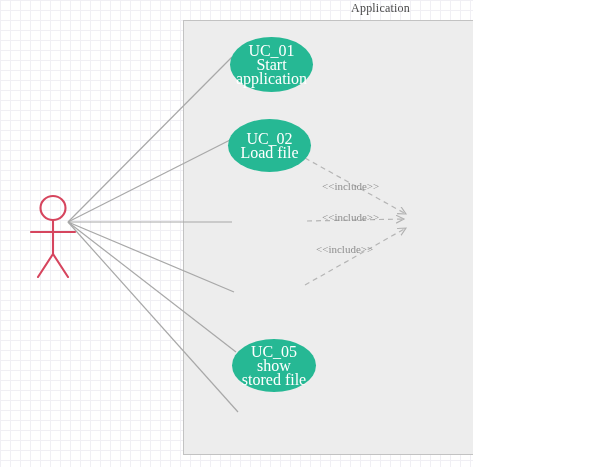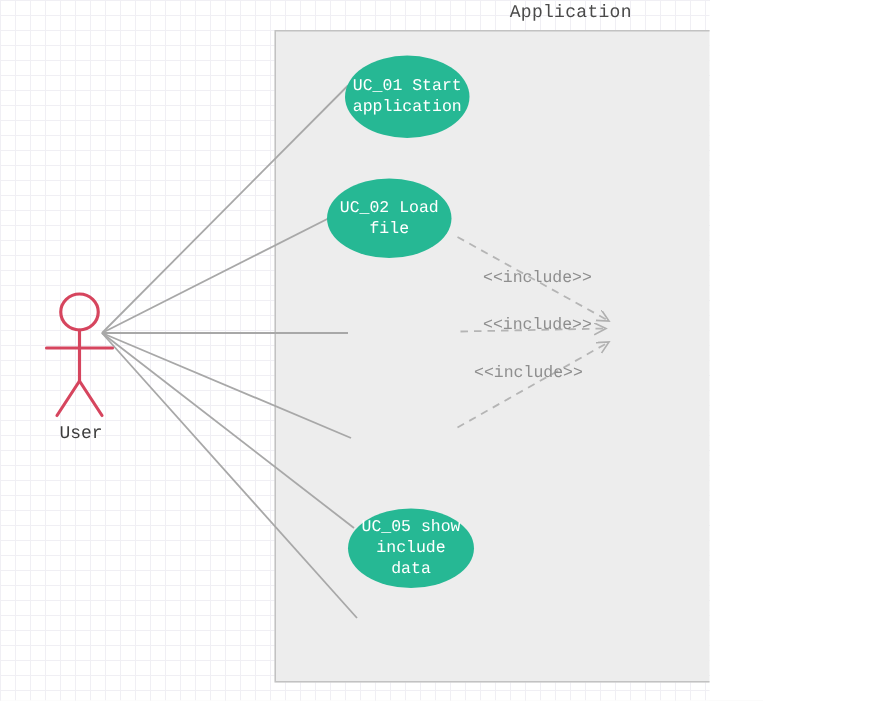--- a/index.html
+++ b/index.html
@@ -13,21 +13,21 @@
     height: 467px;
     overflow: hidden;
     background-color: #ffffff;
     background-image:
       linear-gradient(to right, #f0eff4 1px, transparent 1px),
       linear-gradient(to bottom, #f0eff4 1px, transparent 1px),
       linear-gradient(to right, #dedce6 1px, transparent 1px),
       linear-gradient(to bottom, #dedce6 1px, transparent 1px);
     background-size: 10px 10px, 10px 10px, 50px 50px, 50px 50px;
     background-position: 0 0, 0 0, 0 0, 0 0;
-    font-family: Liberation Mono, monospace;
+    font-family: Liberation Serif, serif;
   }
 
   
   .boundary {
     position: absolute;
     left: 183px;
     top: 20px;
     width: 395px;
     height: 435px;
     background: #ededed;
@@ -57,21 +57,21 @@
   
   .uc {
     position: absolute;
     border-radius: 50%;
     background: #26b894;
     display: flex;
     align-items: center;
     justify-content: center;
     text-align: center;
     color: #ffffff;
-    font-size: 11px;
+    font-size: 16px;
     line-height: 14px;
     box-sizing: border-box;
     padding: 0 6px;
   }
   .uc span { display: block; white-space: pre-line; }
 
   
   .actor-label {
     position: absolute;
     left: 14px;
@@ -124,34 +124,33 @@
 
   <svg class="layer">
     <g stroke="#d6455e" stroke-width="2.1" fill="none" stroke-linecap="round">
       <ellipse cx="53" cy="208" rx="12.5" ry="12"></ellipse>
       <line x1="53" y1="220" x2="53" y2="254"></line>
       <line x1="31" y1="232" x2="75" y2="232"></line>
       <line x1="53" y1="254" x2="38" y2="277"></line>
       <line x1="53" y1="254" x2="68" y2="277"></line>
     </g>
   </svg>
-  <div class="actor-label">User</div>
 
   <div class="uc" style="left:230px; top:37px; width:83px; height:55px;">
     <span>UC_01 Start application</span>
   </div>
 
-  <div class="uc" style="left:218px; top:119px; width:83px; height:53px;align-items:center;">
+  <div class="uc" style="left:228px; top:119px; width:83px; height:53px;align-items:center;">
     <span>UC_02 Load file</span>
   </div>
 
 
 
   <div class="uc" style="left:232px; top:339px; width:84px; height:53px;">
-    <span>UC_05 show include data</span>
+    <span>UC_05 show stored file</span>
   </div>
 
 
 
   <div class="inc" style="left:322px; top:180px;">&lt;&lt;include&gt;&gt;</div>
   <div class="inc" style="left:322px; top:211px;">&lt;&lt;include&gt;&gt;</div>
   <div class="inc" style="left:316px; top:243px;">&lt;&lt;include&gt;&gt;</div>
 
 </div>
 

